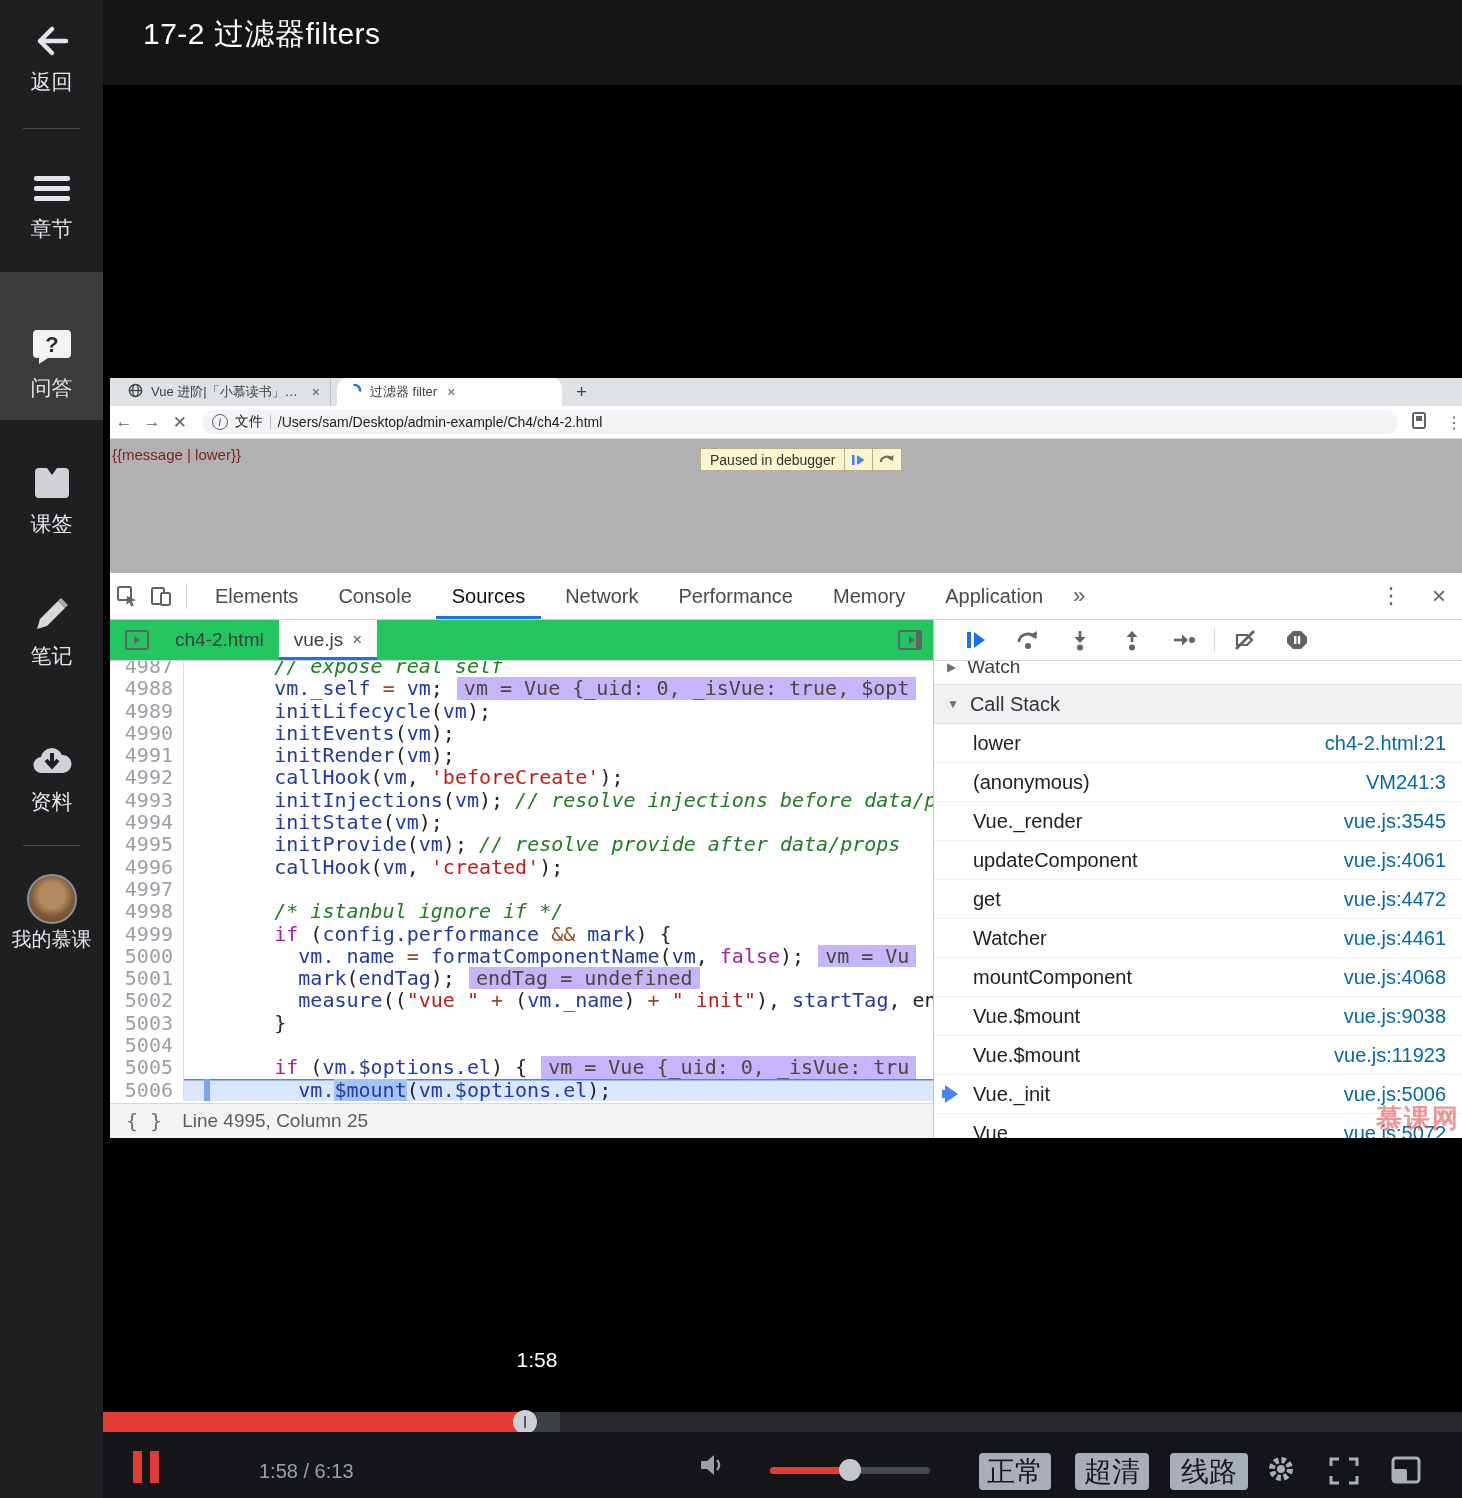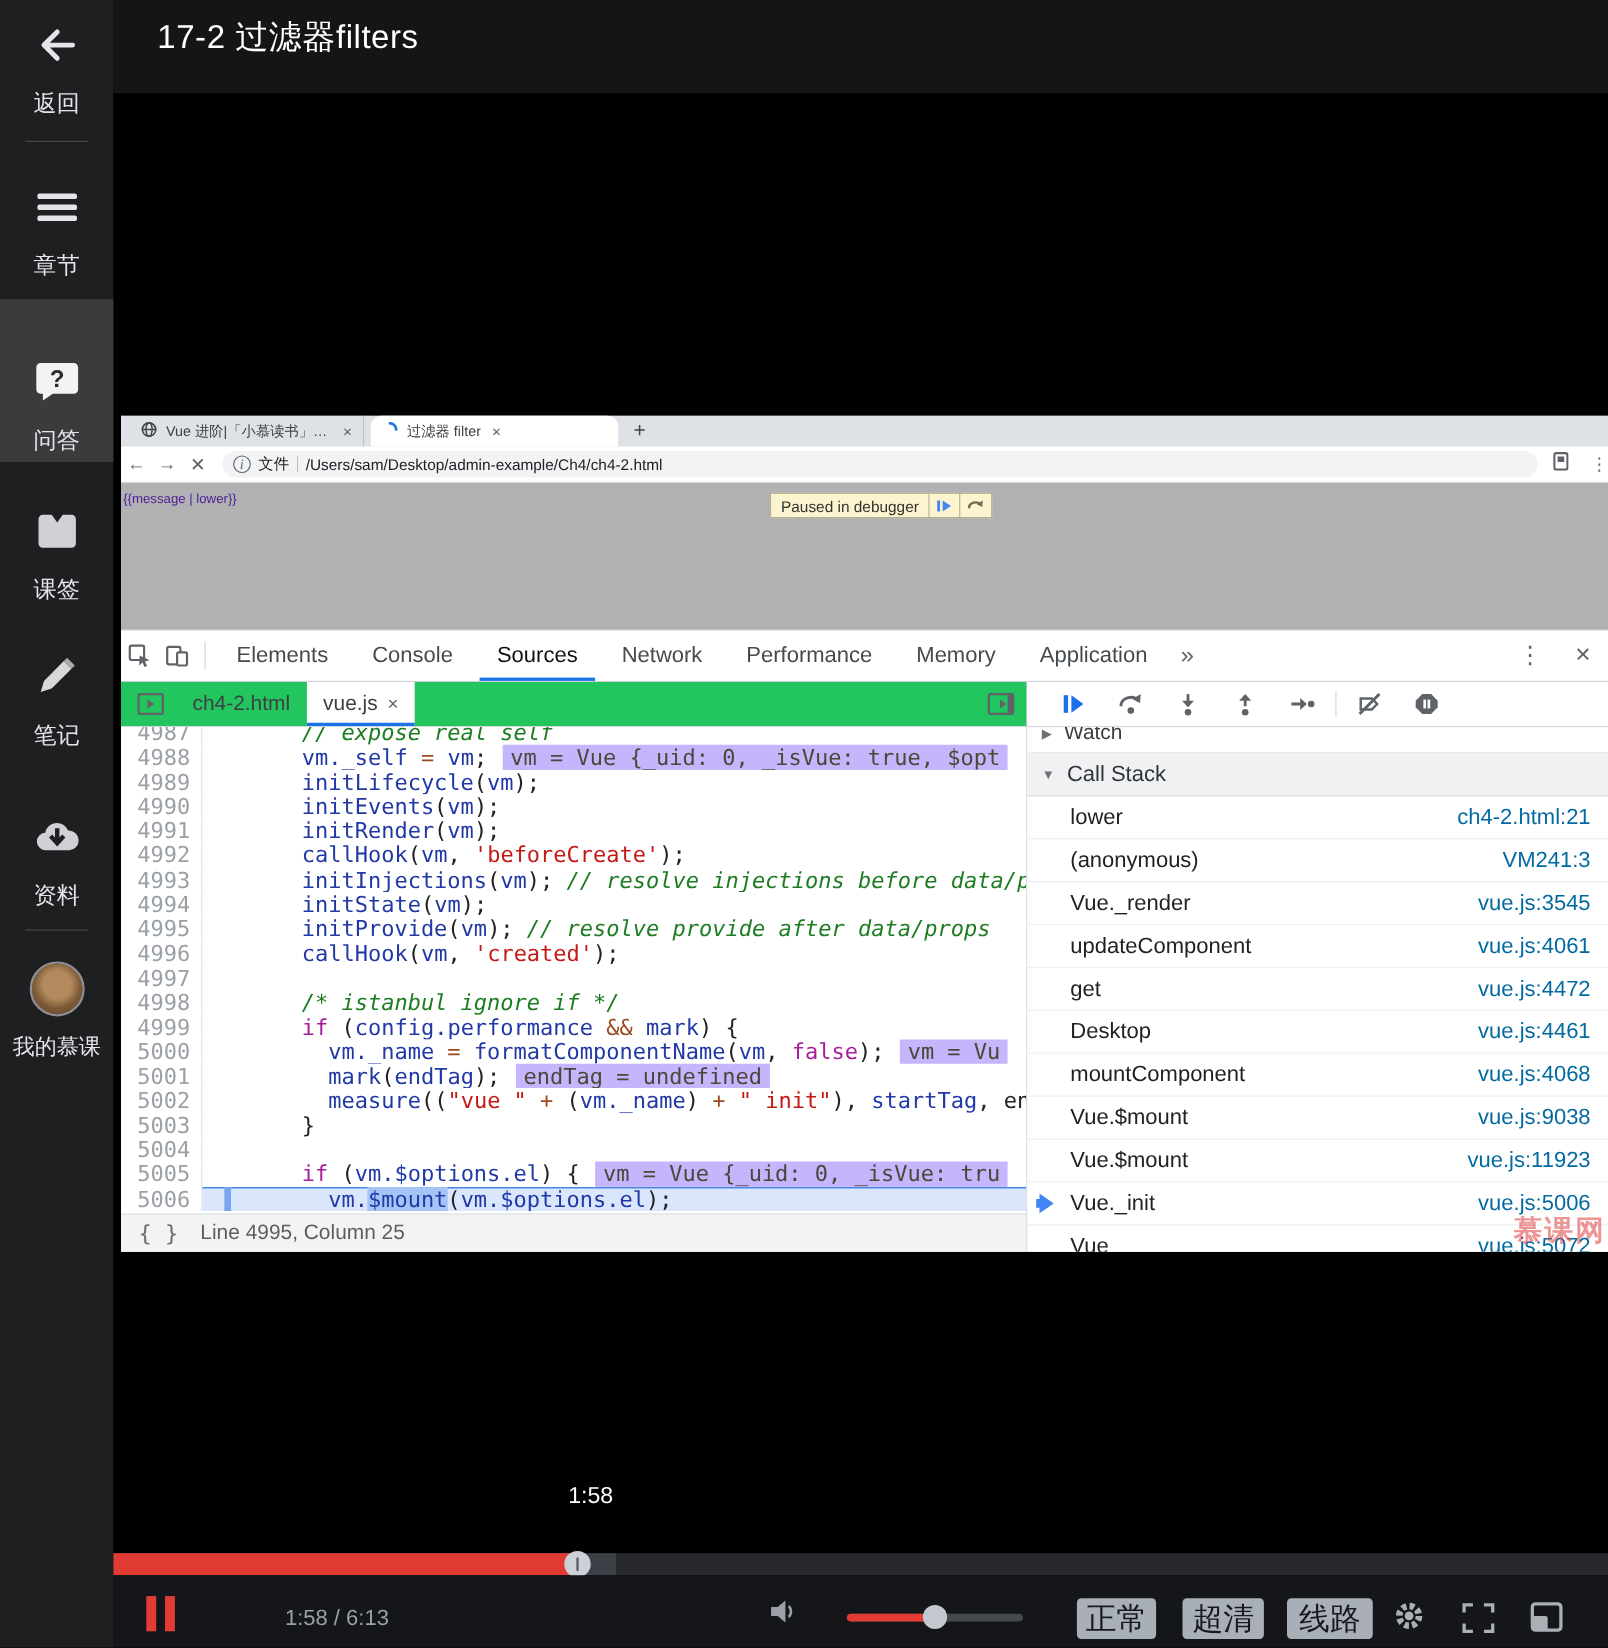--- a/index.html
+++ b/index.html
@@ -4,21 +4,21 @@
 <style>
   html,body{margin:0;padding:0}
   body{width:1462px;height:1498px;background:#000;position:relative;overflow:hidden;
        font-family:"Liberation Sans",sans-serif;-webkit-font-smoothing:antialiased}
 
   
   .sidebar{position:absolute;left:0;top:0;width:103px;height:1498px;background:#1e1f21;z-index:9}
   .side-item{position:absolute;left:0;width:103px;display:flex;flex-direction:column;align-items:center;
              color:#e3e5e8;font-size:21px;cursor:pointer}
   .side-item .icon{height:46px;display:flex;align-items:center;justify-content:center}
-  .side-item .lbl{margin-top:16px;white-space:nowrap}
+  .side-item .lbl{margin-top:4px;white-space:nowrap}
   .side-item.active{background:#3a3b3d;padding-top:52px;height:96px}
   .side-div{position:absolute;left:23px;width:57px;height:1px;background:#4a4c4f}
   .avatar{width:46px;height:46px;border-radius:50%;border:2px solid #8d9095;
           background:radial-gradient(circle at 50% 42%,#b38a5d 0 36%,#7d5a38 60%,#5d4227 100%)}
 
   
   .topbar{position:absolute;left:103px;top:0;width:1359px;height:85px;background:#141517}
   .vtitle{position:absolute;left:40px;top:14px;color:#fff;font-size:30px;letter-spacing:.5px}
 
   
@@ -36,21 +36,21 @@
   .btoolbar{height:32px;background:#fff;border-bottom:1px solid #dadce0;display:flex;align-items:center}
   .navic{color:#5f6368;font-size:17px;width:28px;text-align:center}
   .omnibox{height:24px;background:#f1f3f4;border-radius:12px;display:flex;align-items:center;
            width:1178px;margin-left:8px;font-size:14px;color:#202124;padding:0 10px;gap:7px}
   .omnibox .sep{width:1px;height:14px;background:#b9bdc1}
   .omnibox .info{color:#5f6368;font-size:13px;border:1.4px solid #5f6368;border-radius:50%;width:14px;height:14px;
                  line-height:13px;text-align:center;font-family:"Liberation Serif",serif;font-style:italic}
   .tool-right{margin-left:14px;display:flex;gap:20px;align-items:center;color:#5f6368}
 
   .page{height:134px;background:#b1b1b3;position:relative}
-  .page-text{position:absolute;left:2px;top:7px;font-size:12px;color:#4c1d95}
+  .page-text{position:absolute;left:2px;top:7px;font-size:15px;color:#7f1d1d}
   .banner{position:absolute;left:590px;top:9px;display:flex;background:#fbf4cf;border:1px solid #b6b08d;
           font-size:14px;color:#333;align-items:stretch;height:21px}
   .banner .cell{display:flex;align-items:center;padding:0 9px}
   .banner .cell+.cell{border-left:1px solid #b6b08d;padding:0 6px}
 
   
   .devtools{position:absolute;left:0;top:194px;width:1352px;height:565px;background:#fff;border-top:1px solid #b7b7b7}
   .dt-tabbar{height:46px;display:flex;align-items:center;border-bottom:1px solid #ccd0d3;font-size:20px;color:#454a4e}
   .dt-icn{display:flex;align-items:center;justify-content:center;width:34px}
   .dt-sep{width:1px;height:26px;background:#d2d5d8;margin:0 8px}
@@ -358,21 +358,21 @@
               </div>
               <div class="frame">
                 <span class="fn">updateComponent</span>
                 <span class="loc">vue.js:4061</span>
               </div>
               <div class="frame">
                 <span class="fn">get</span>
                 <span class="loc">vue.js:4472</span>
               </div>
               <div class="frame">
-                <span class="fn">Desktop</span>
+                <span class="fn">Watcher</span>
                 <span class="loc">vue.js:4461</span>
               </div>
               <div class="frame">
                 <span class="fn">mountComponent</span>
                 <span class="loc">vue.js:4068</span>
               </div>
               <div class="frame">
                 <span class="fn">Vue.$mount</span>
                 <span class="loc">vue.js:9038</span>
               </div>

